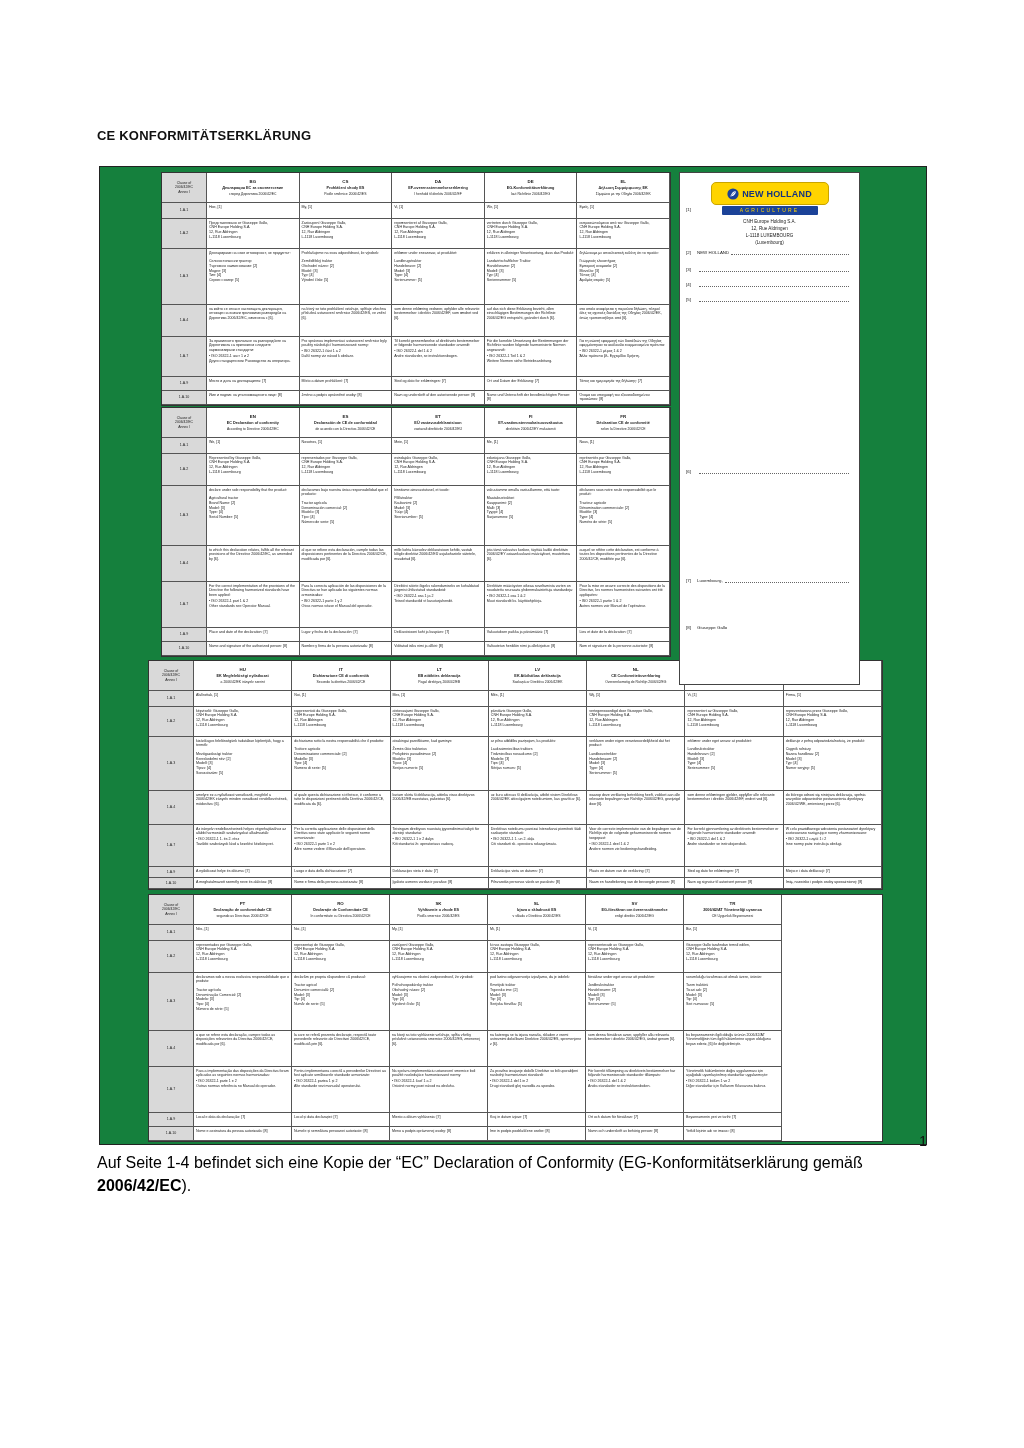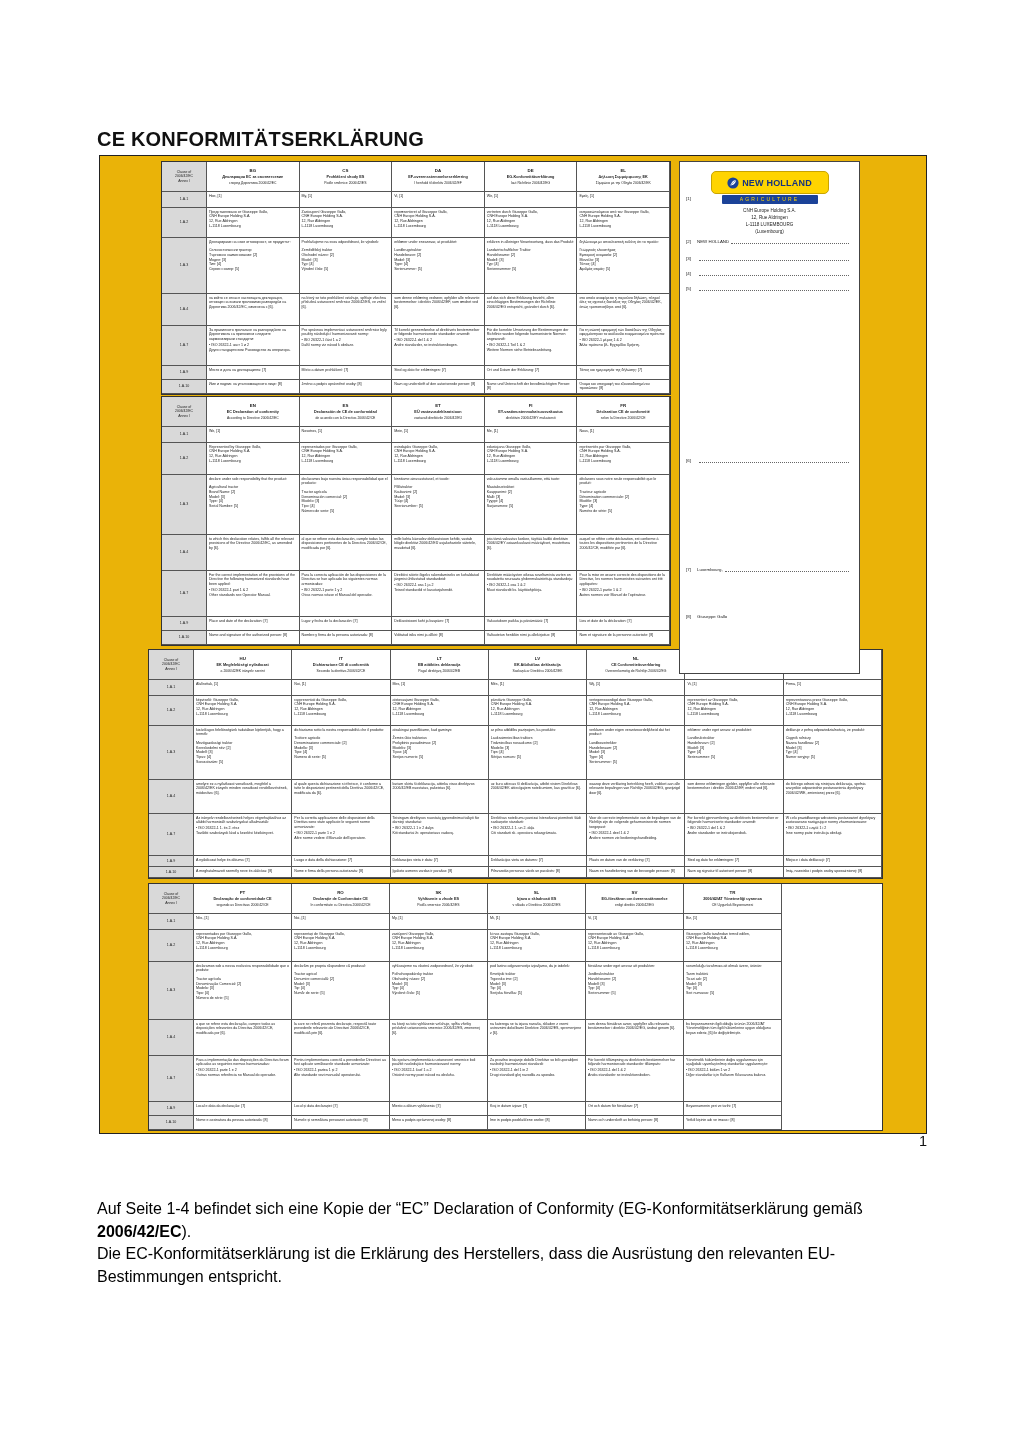--- a/index.html
+++ b/index.html
@@ -1,19 +1,19 @@
 <!DOCTYPE html>
 <html><head>
 <meta charset="utf-8">
 <style>
   html,body{margin:0;padding:0;background:#ffffff;}
   .page{position:relative;width:1024px;height:1448px;background:#fff;overflow:hidden;
         font-family:"Liberation Sans", sans-serif;color:#111;}
-  .doc-title{position:absolute;left:97px;top:128px;font-size:20px;font-weight:bold;letter-spacing:.2px;}
-  .outer-box{position:absolute;left:99px;top:155px;width:826px;height:977px;border:1.5px solid #222;background:#eab308;}
+  .doc-title{position:absolute;left:97px;top:128px;font-size:13px;font-weight:bold;letter-spacing:.2px;}
+  .outer-box{position:absolute;left:99px;top:166px;width:826px;height:977px;border:1.5px solid #222;background:#15803d;}
   .block{position:absolute;display:grid;border:1.2px solid #333;background:#fff;}
   .cell{border-right:.8px solid #555;border-bottom:.8px solid #555;overflow:hidden;padding:1.5px 2px;
         font-size:3.6px;line-height:1.3;color:#222;}
   .cell.empty{border:0;}
   .hdr{background:#d9d9d9;text-align:center;font-size:3.4px;line-height:1.35;
        display:flex;flex-direction:column;justify-content:center;}
   .rowlab{background:#d9d9d9;text-align:center;font-size:3.6px;display:flex;align-items:center;justify-content:center;}
   .langhdr{text-align:center;display:flex;flex-direction:column;justify-content:center;gap:1px;}
   .langhdr .code{font-size:4.4px;font-weight:bold;}
   .langhdr .t{font-size:3.8px;font-weight:bold;}
@@ -28,21 +28,21 @@
   .logo-yellow .brand{color:#16337f;font-weight:bold;font-size:9px;letter-spacing:.2px;}
   .logo-blue{background:#1b4298;width:96px;height:9px;margin:1px auto 0 auto;border-radius:1px;
              color:#ffd400;font-size:5px;letter-spacing:2.2px;line-height:9px;}
   .company{margin-top:3px;text-align:center;font-size:4.6px;line-height:1.55;color:#222;}
   .pfield{position:absolute;left:6px;right:10px;display:flex;align-items:flex-end;font-size:4.4px;color:#222;}
   .pfield .ref{width:11px;flex:0 0 auto;}
   .pfield .lab{margin-right:2px;white-space:nowrap;}
   .pfield .dots{flex:1;border-bottom:1px dotted #666;height:5px;}
   
   .pageno{position:absolute;left:97px;top:1133px;width:830px;text-align:right;font-size:14.5px;}
-  .footer{position:absolute;left:97px;top:1152px;width:831px;font-size:16px;line-height:1.42;color:#000;margin-top:46px;}
+  .footer{position:absolute;left:97px;top:1152px;width:831px;font-size:16px;line-height:1.42;color:#000;}
   .footer p{margin:0;}
   .footer .just{text-align:justify;}
 </style>
 </head>
 <body>
 
 <div class="page">
   <div class="doc-title">CE KONFORMITÄTSERKLÄRUNG</div>
 
   <div class="outer-box">
@@ -1025,15 +1025,14 @@
             <div class="lab">Giuseppe Gallo</div>
           </div>
         </div>
     </div>
   </div>
 
   <div class="pageno">1</div>
 
   <div class="footer">
     <p><span>Auf Seite 1-4 befindet sich eine Kopie der “EC” Declaration of Conformity (EG-Konformitätserklärung gemäß </span><b>2006/42/EC</b><span>).</span></p>
-    <p>Die EC-Konformitätserklärung ist die Erklärung des Herstellers, dass die Ausrüstung den relevanten EU-Bestimmungen entspricht.</p>
   </div>
 </div>
 
 </body></html>

